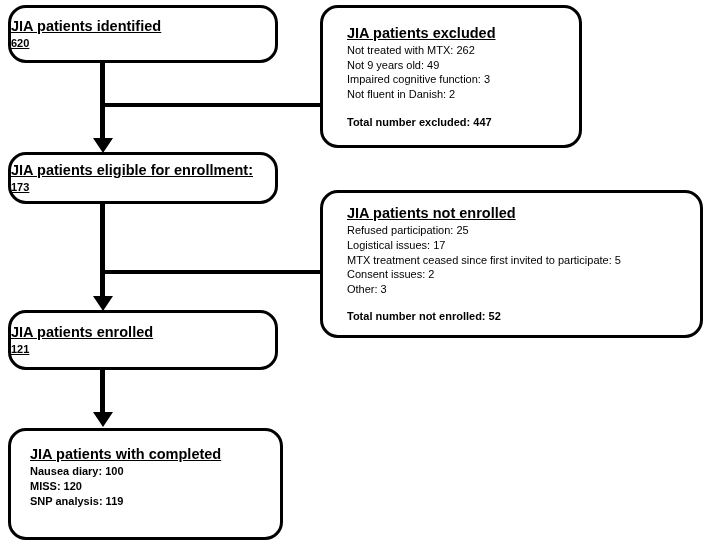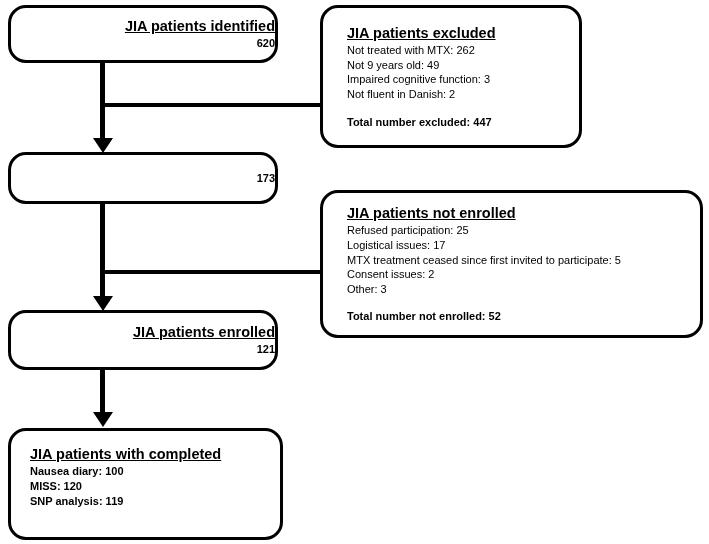--- a/index.html
+++ b/index.html
@@ -27,22 +27,23 @@
   }
   .node-inner {
     position: absolute;
     left: 0; right: 0; top: 0; bottom: 0;
     display: flex;
     flex-direction: column;
     justify-content: center;
   }
   
   .node.centered .node-inner {
-    align-items: flex-end;
+    align-items: flex-start;
     text-align: center;
+    text-decoration: underline;
   }
   .node.centered .line {
     text-align: center;
   }
   
   .node.leftal .node-inner {
     align-items: flex-start;
     text-align: left;
     padding-left: 24px;
     padding-right: 10px;
@@ -119,20 +120,21 @@
       <div class="line">Not 9 years old: 49</div>
       <div class="line">Impaired cognitive function: 3</div>
       <div class="line">Not fluent in Danish: 2</div>
       <div class="spacer"></div>
       <div class="line bold">Total number excluded: 447</div>
     </div>
   </div>
 
   <div class="node centered" style="left:8px; top:152px; width:270px; height:52px;">
     <div class="node-inner">
+      <div class="heading">JIA patients eligible for enrollment:</div>
       <div class="line bold">173</div>
     </div>
   </div>
 
   <div class="node leftal" style="left:320px; top:190px; width:383px; height:148px;">
     <div class="node-inner">
       <div class="heading">JIA patients not enrolled</div>
       <div class="line">Refused participation: 25</div>
       <div class="line">Logistical issues: 17</div>
       <div class="line">MTX treatment ceased since first invited to participate: 5</div>

